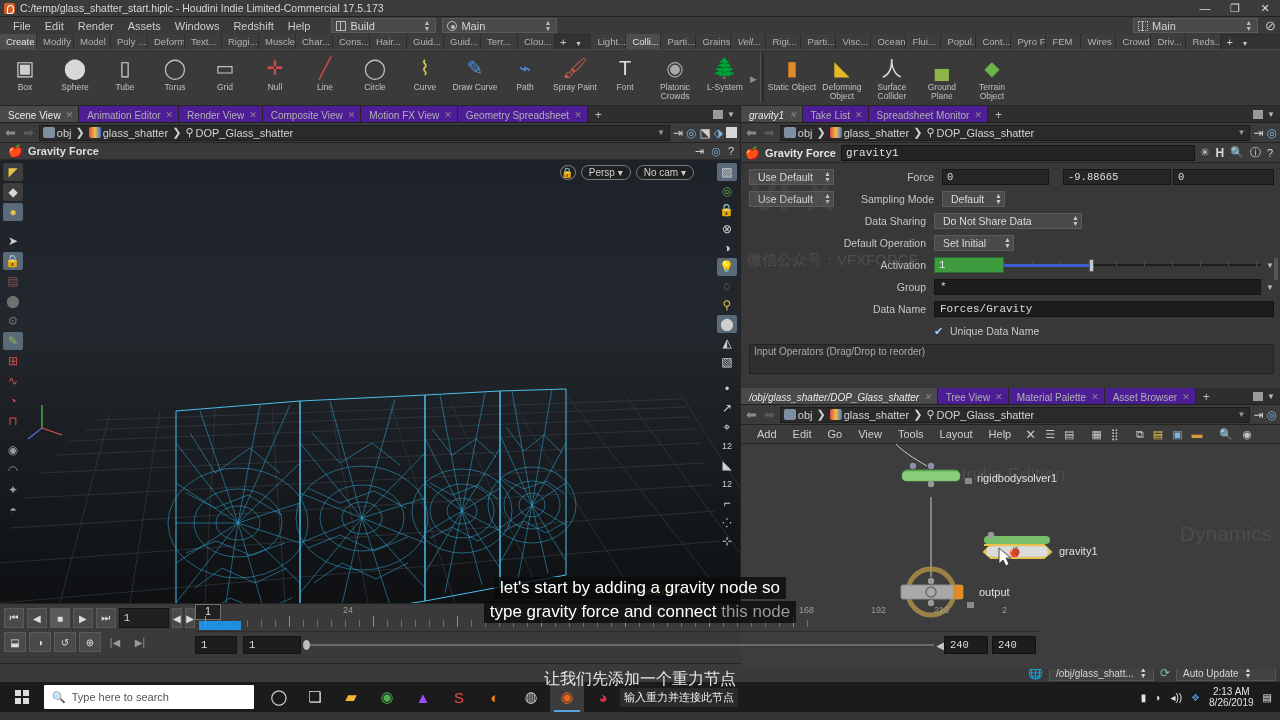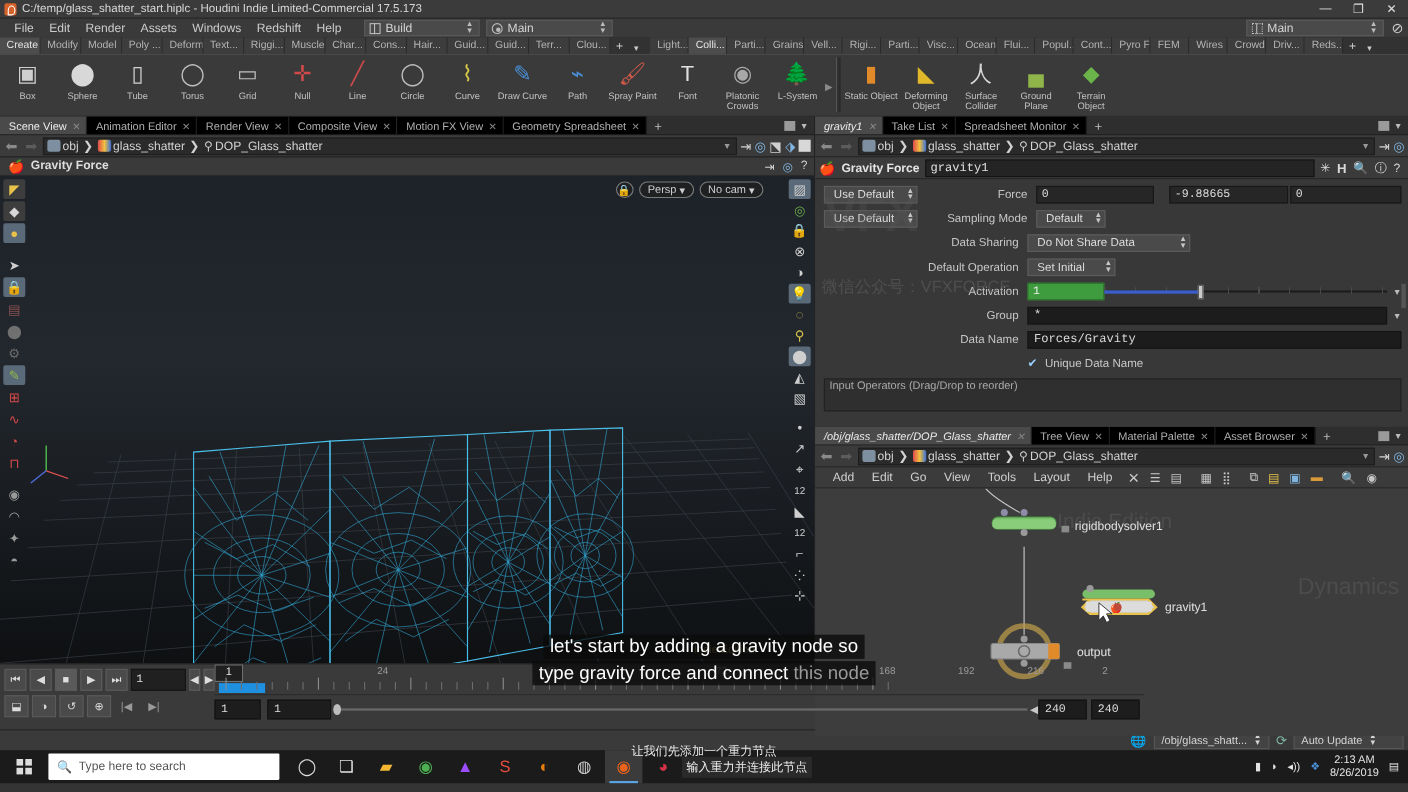--- a/index.html
+++ b/index.html
@@ -53,21 +53,21 @@
     border-left:1px solid #555; border-right:1px solid #2a2a2a; }
 
   
   .main { display:flex; height:497px; }
   .leftpane { width:740px; position:relative; background:#333; }
   .rightpane { width:540px; background:#333; border-left:1px solid #222; position:relative;}
 
   
   .panetabs { display:flex; height:17px; background:#2e2e2e; align-items:stretch;
      border-bottom:1px solid #1f1f1f; }
-  .panetabs .pt { font-size:10px; color:#b0b0b0; padding:2px 5px 0 8px; background:#000000;
+  .panetabs .pt { font-size:10px; color:#b0b0b0; padding:2px 5px 0 8px; background:#4c1d95;
     border-right:1px solid #242424; display:flex; align-items:center; gap:5px; white-space:nowrap;}
   .panetabs .pt.sel { background:#4a4a4a; color:#eaeaea; }
   .panetabs .pt .x { font-size:9px; color:#888; }
   .panetabs .pt.ital { font-style:italic; }
   .panetabs .plus { padding:2px 7px; font-size:12px; color:#bbb; }
   .panetabs .right { margin-left:auto; display:flex; align-items:center; gap:4px; padding-right:5px;}
 
   
   .pathbar { display:flex; height:20px; align-items:center; background:#3b3b3b;
     border-bottom:1px solid #232323; padding:0 3px; gap:3px;}
@@ -208,21 +208,21 @@
   .clock { text-align:center; line-height:11px; font-size:10px; }
   .cn-overlay { background:#2a2a2a; color:#eee; font-size:11px; padding:2px 4px; }
 
   
   .subs { position:absolute; left:0; right:0; bottom:96px; text-align:center; z-index:40;
     pointer-events:none;}
   .subs .ln { display:inline-block; background:rgba(10,10,10,.78); color:#fff; font-size:17px;
     padding:1px 6px; margin:1px 0; }
   .subs .ln .dim { color:#9a9a9a; }
   .subs2 { position:absolute; left:0; right:0; bottom:30px; text-align:center; z-index:40;}
-  .subs2 .ln { display:inline-block; color:#e8e8e8; font-size:11px; background:transparent;}
+  .subs2 .ln { display:inline-block; color:#e8e8e8; font-size:16px; background:transparent;}
 
   svg { display:block; }
 </style>
 </head>
 <body>
 
 <div class="app">
 
   <div class="titlebar">
     <div class="appicon"></div>
@@ -284,21 +284,21 @@
           <div class="st" style="width: 37px;">Clou...</div>
         </div>
       <div class="plus">+</div>
       <div class="plus" style="font-size:8px">▾</div>
       <div style="width:6px;background:#2b2b2b"></div>
       <div id="shelftabsR" style="display:flex">
           <div class="st" style="width: 35px;">Light...</div>
           <div class="st sel" style="width: 35px;">Colli...</div>
           <div class="st" style="width: 35px;">Parti...</div>
           <div class="st" style="width: 35px;">Grains</div>
-          <div class="st" style="width: 35px;">Vell...</div>
+          <div class="st" style="width: 35px; font-style: italic;">Vell...</div>
           <div class="st" style="width: 35px;">Rigi...</div>
           <div class="st" style="width: 35px;">Parti...</div>
           <div class="st" style="width: 35px;">Visc...</div>
           <div class="st" style="width: 35px;">Oceans</div>
           <div class="st" style="width: 35px;">Flui...</div>
           <div class="st" style="width: 35px;">Popul...</div>
           <div class="st" style="width: 35px;">Cont...</div>
           <div class="st" style="width: 35px;">Pyro FX</div>
           <div class="st" style="width: 35px;">FEM</div>
           <div class="st" style="width: 35px;">Wires</div>

